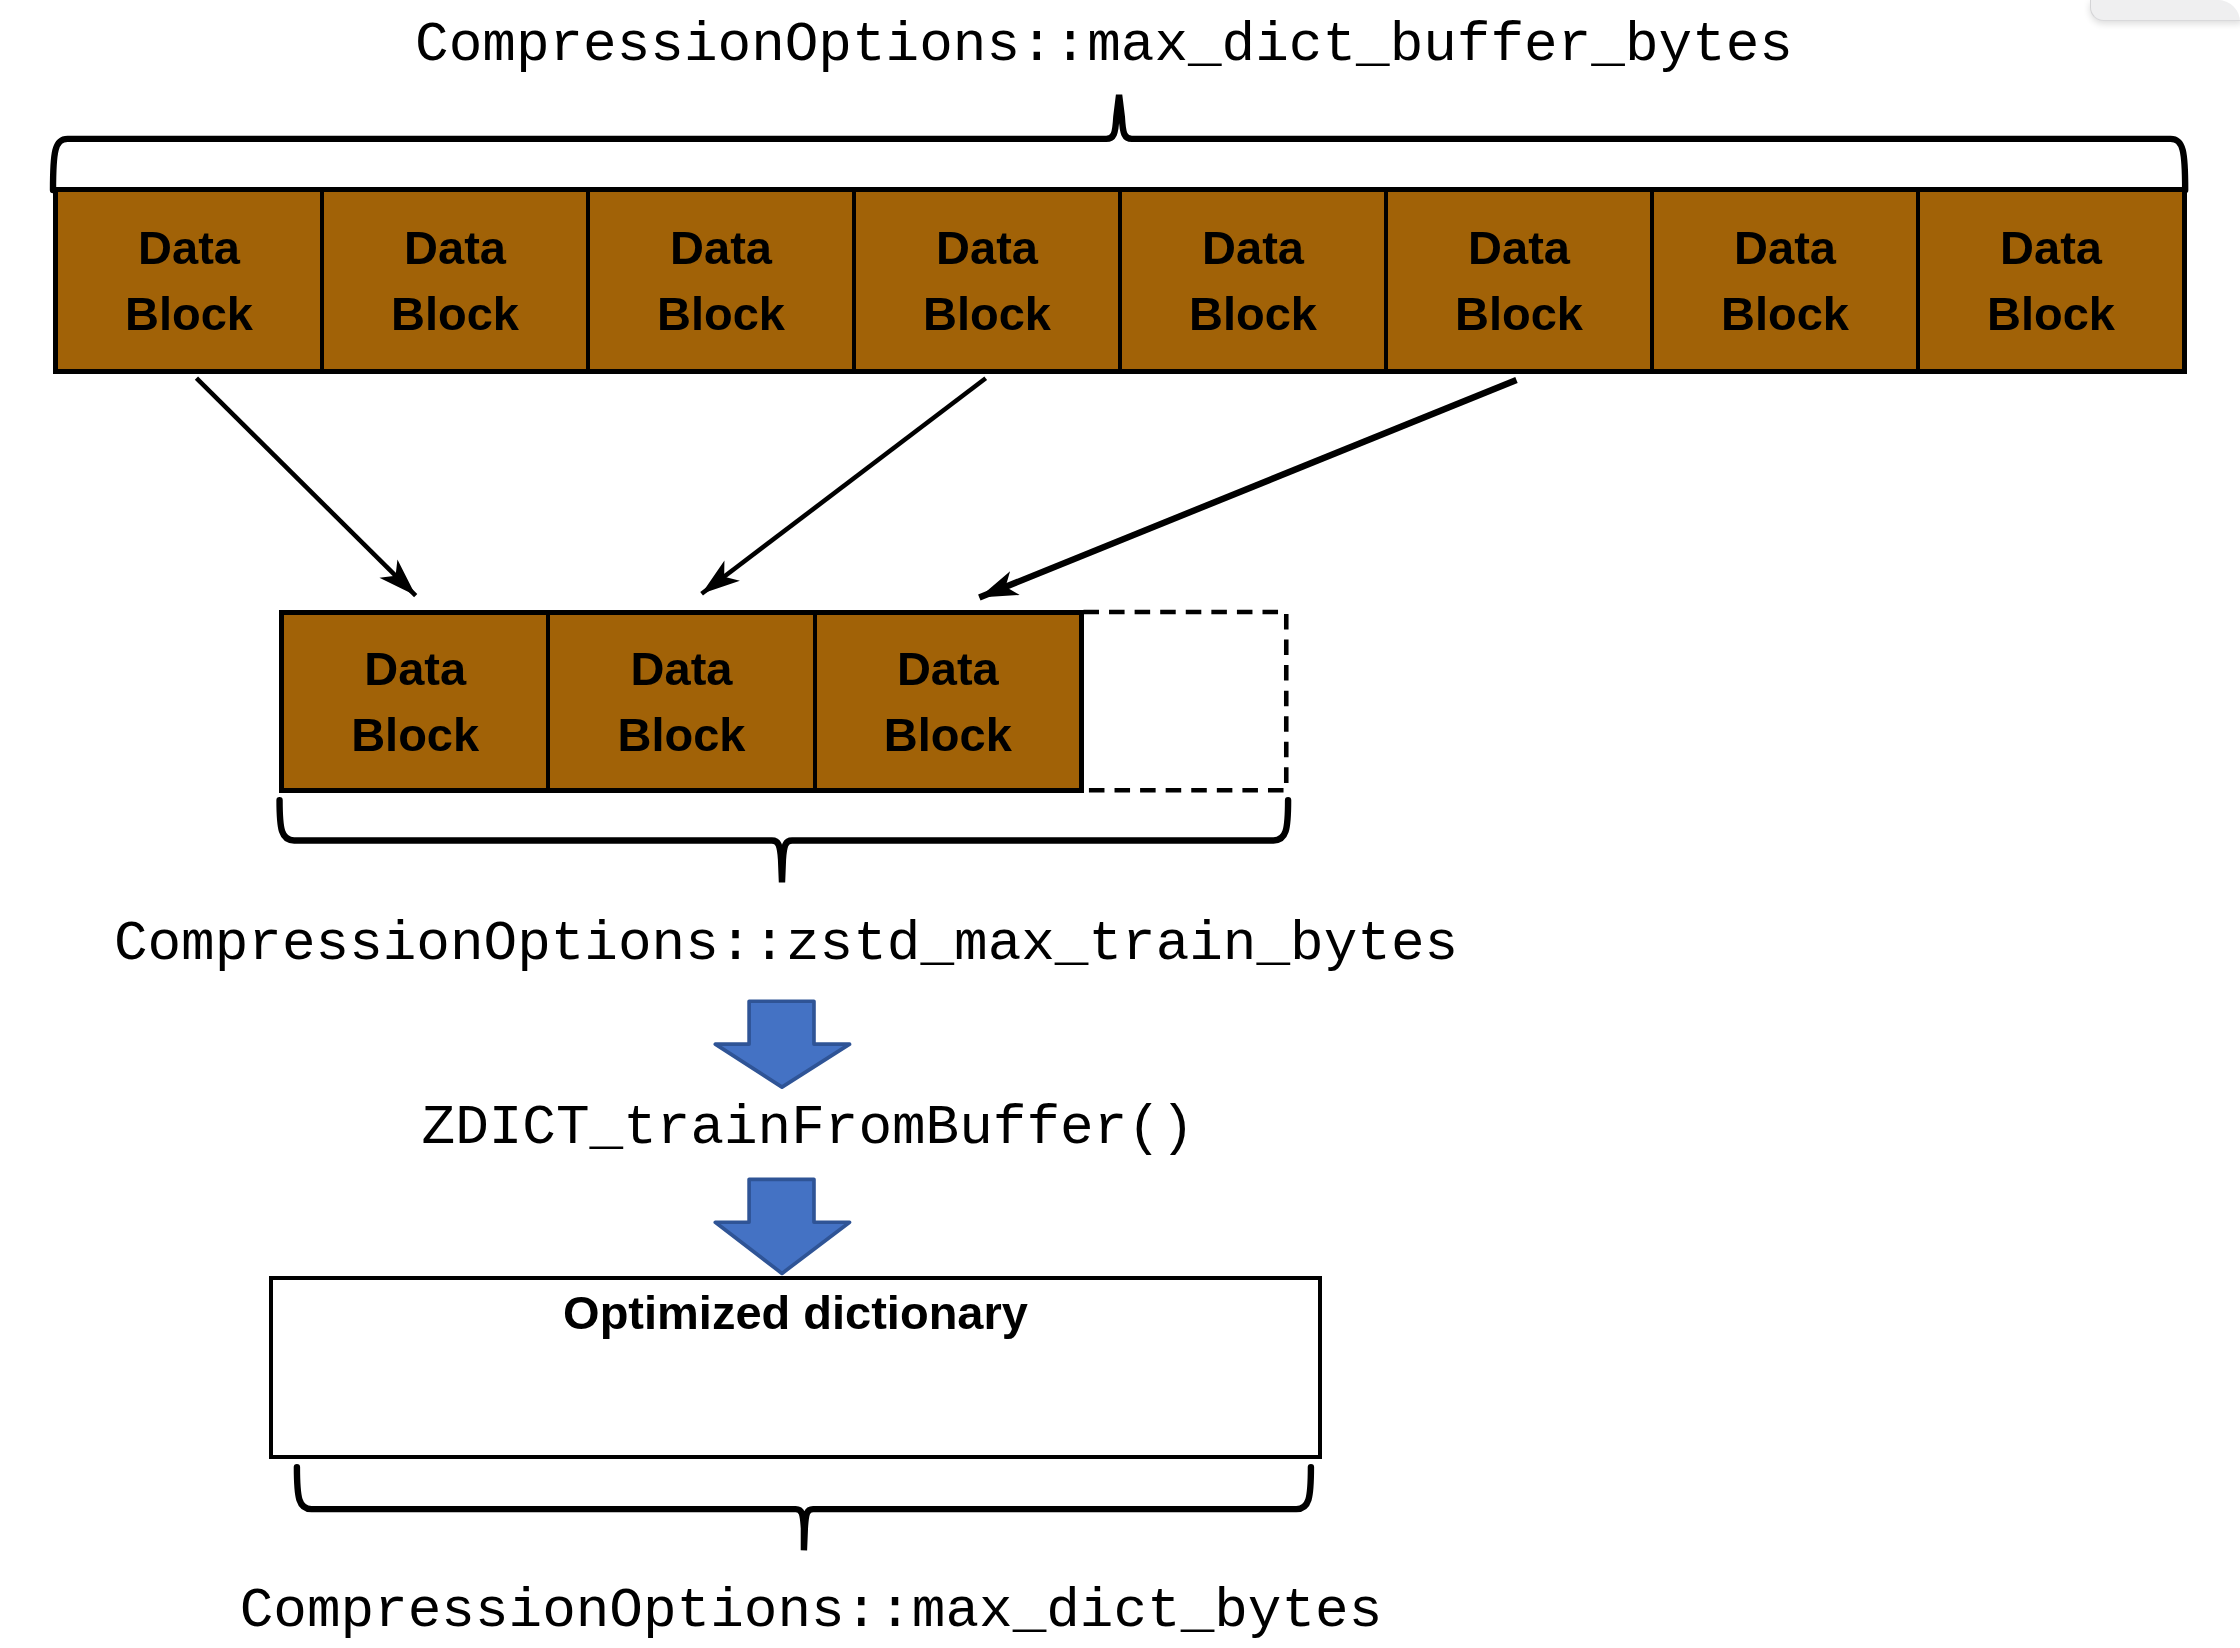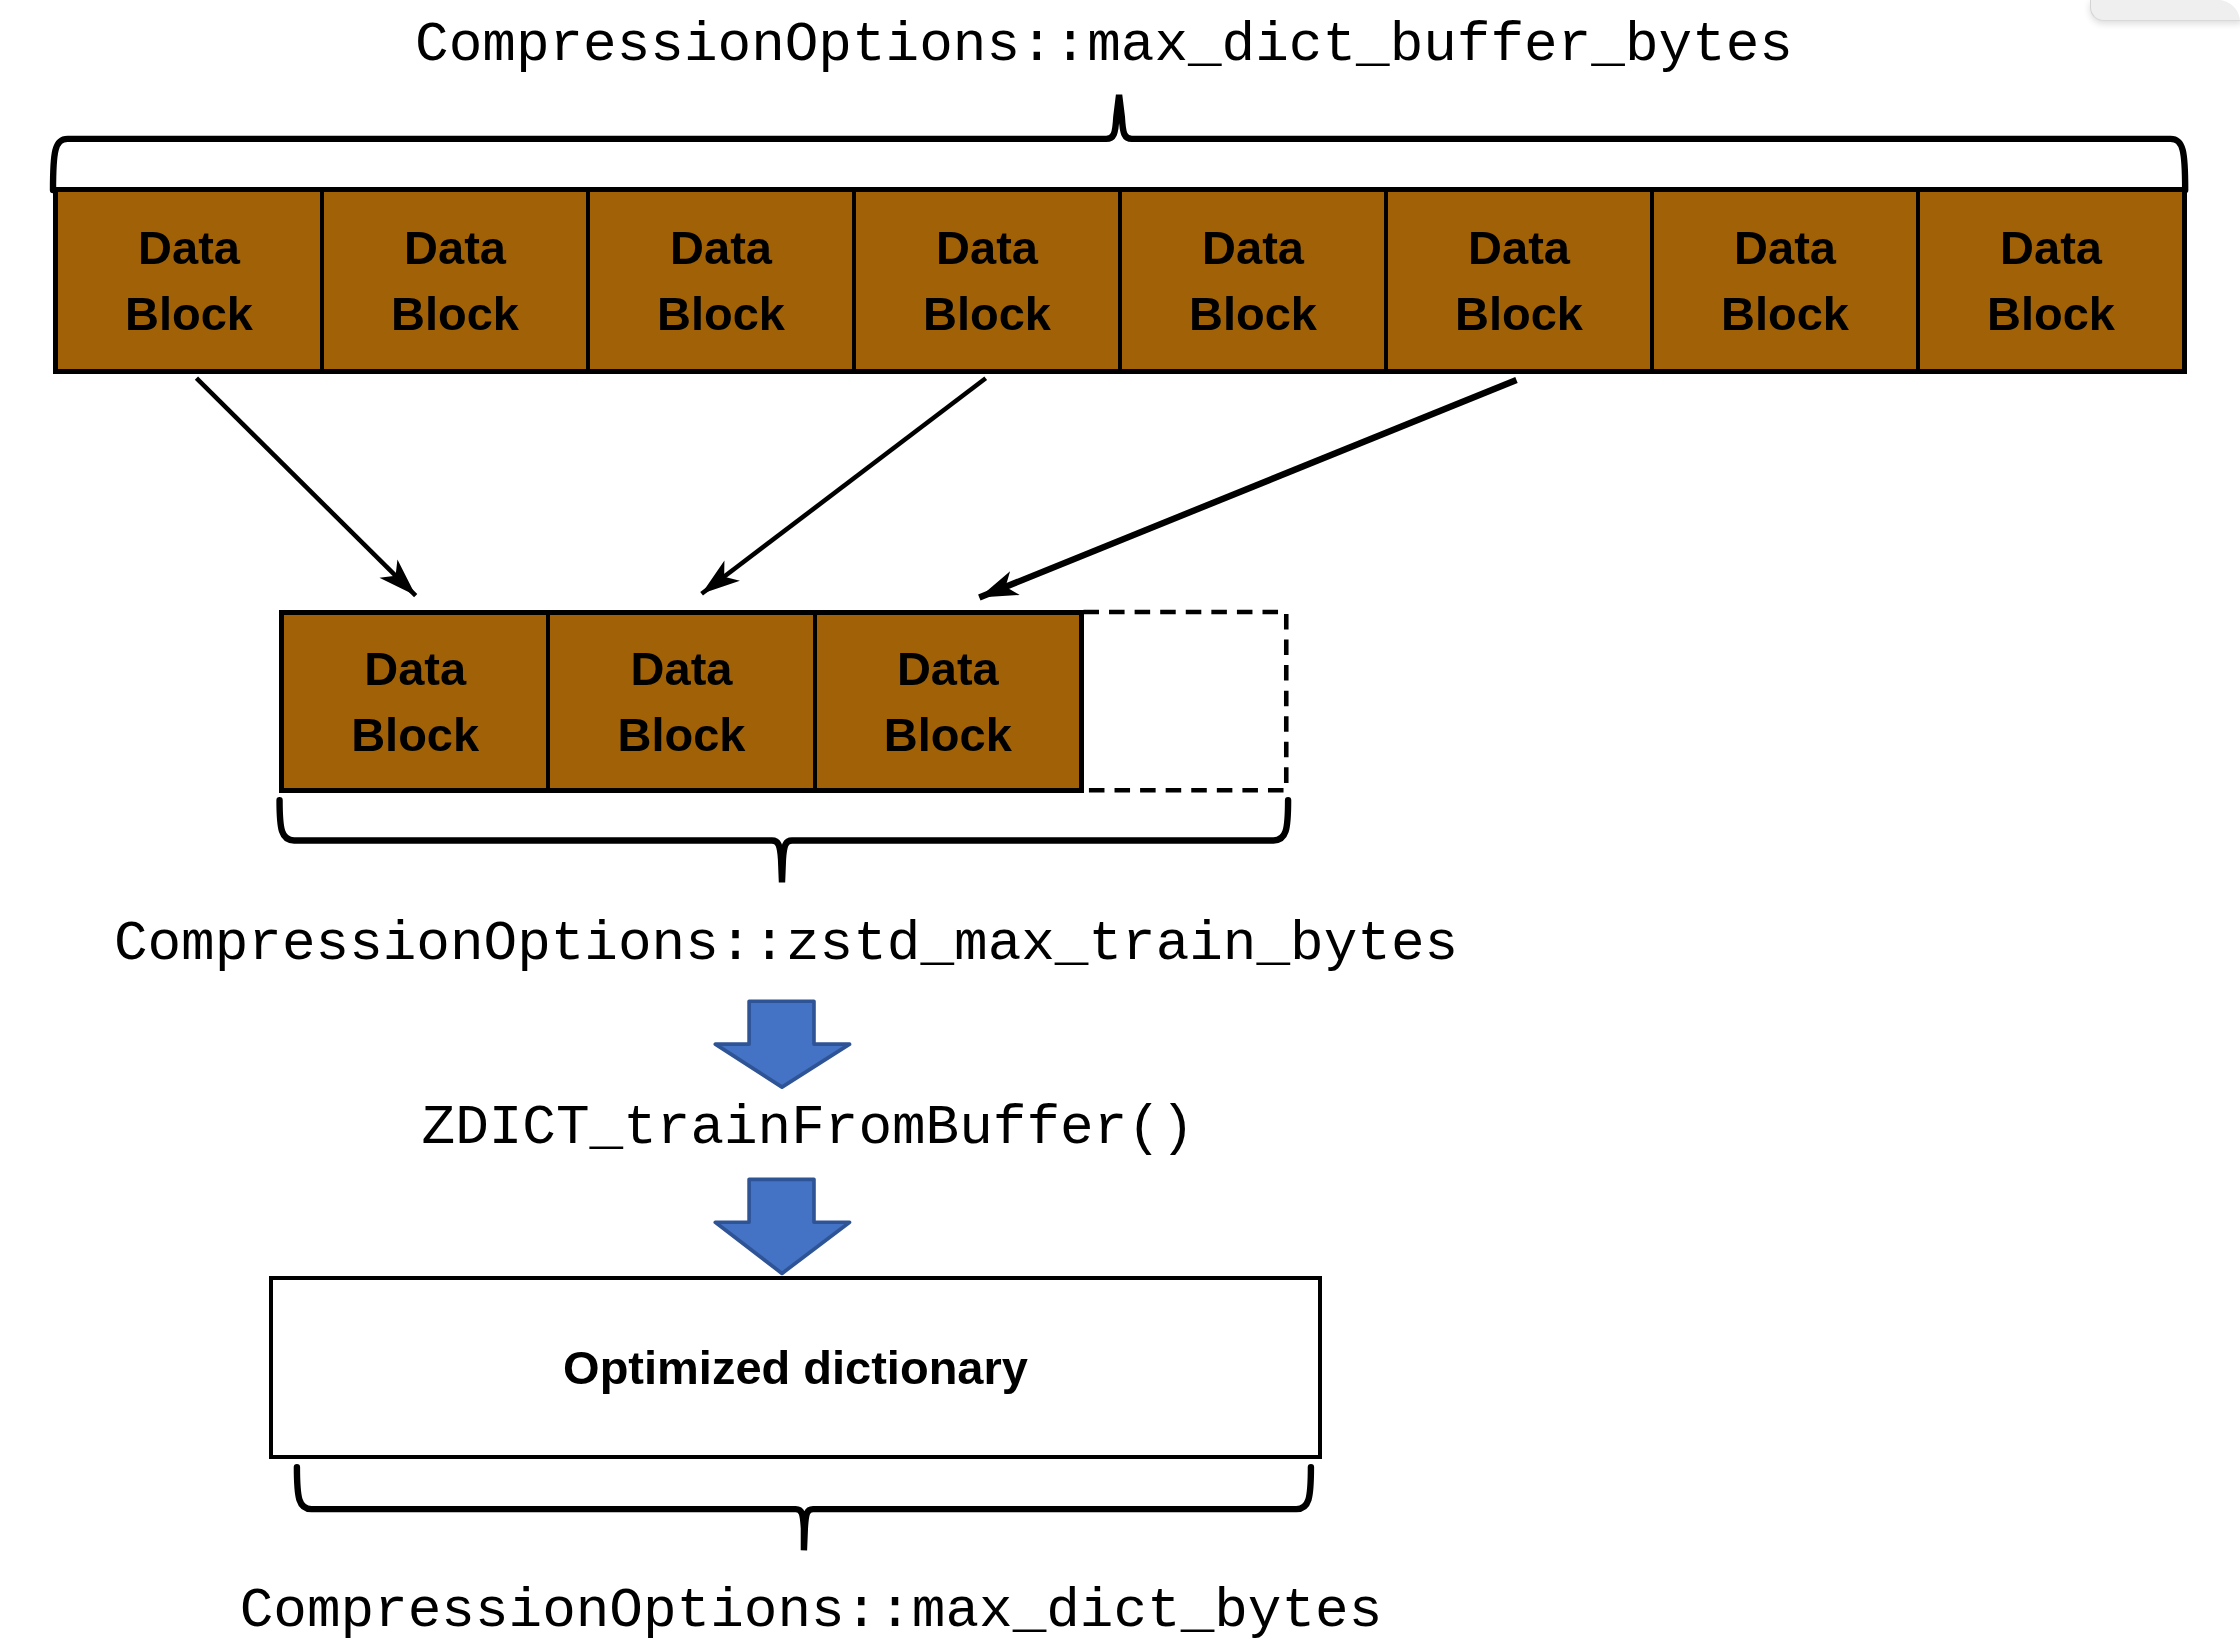--- a/index.html
+++ b/index.html
@@ -83,21 +83,20 @@
     z-index: 2;
   }
 
   
   #dict-box {
     left: 269px; top: 1276px; width: 1053px; height: 183px;
     box-sizing: border-box;
     border: 4.6px solid #000000;
     background: #ffffff;
     display: flex;
-    align-items: center;
     justify-content: center;
     z-index: 2;
   }
 
   
   .mono-label {
     position: absolute;
     transform: translateX(-50%);
     white-space: nowrap;
     font-family: "Liberation Mono", monospace;

